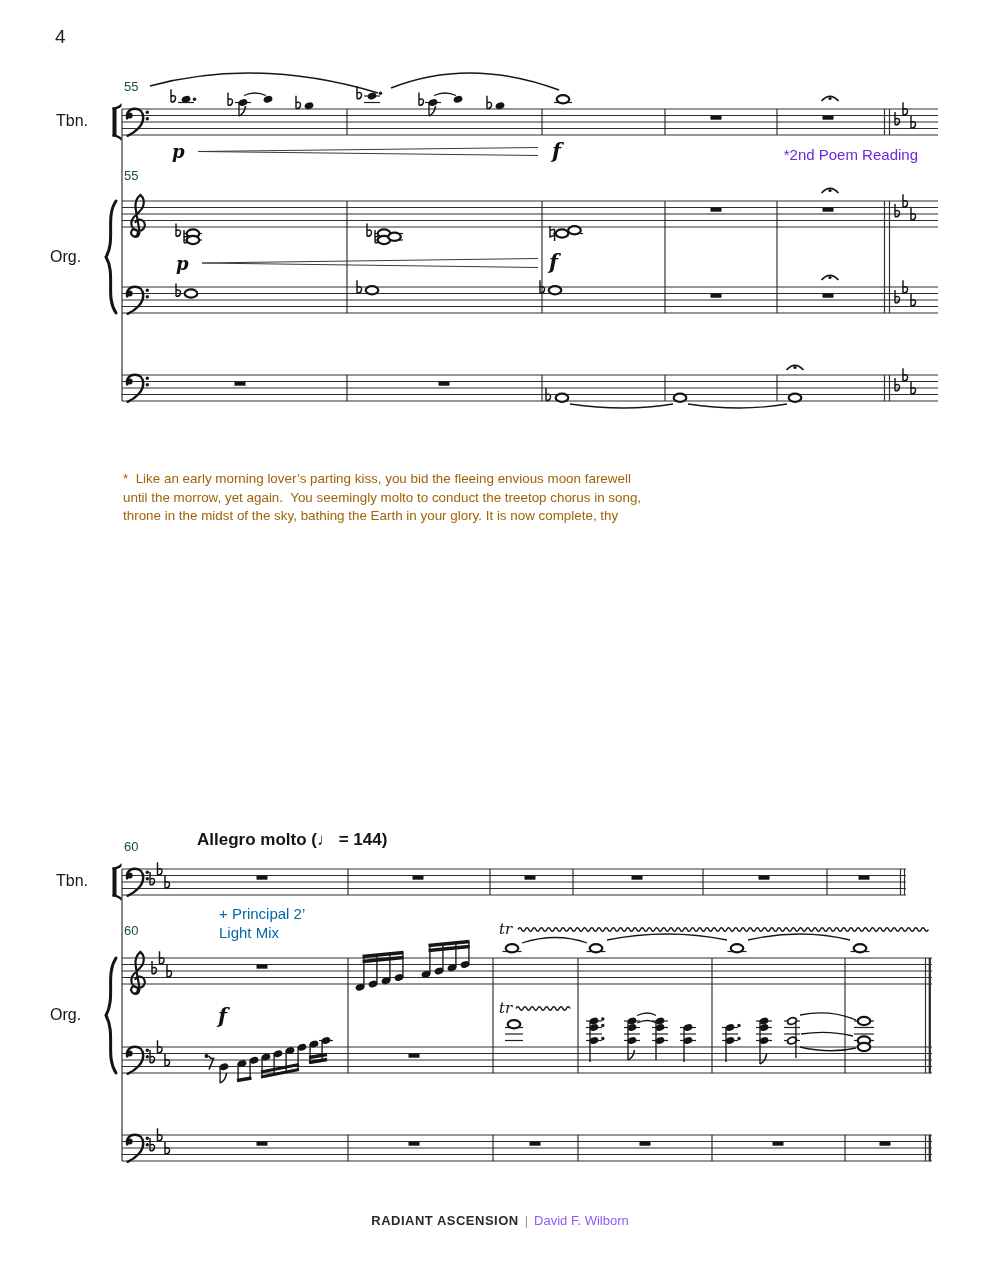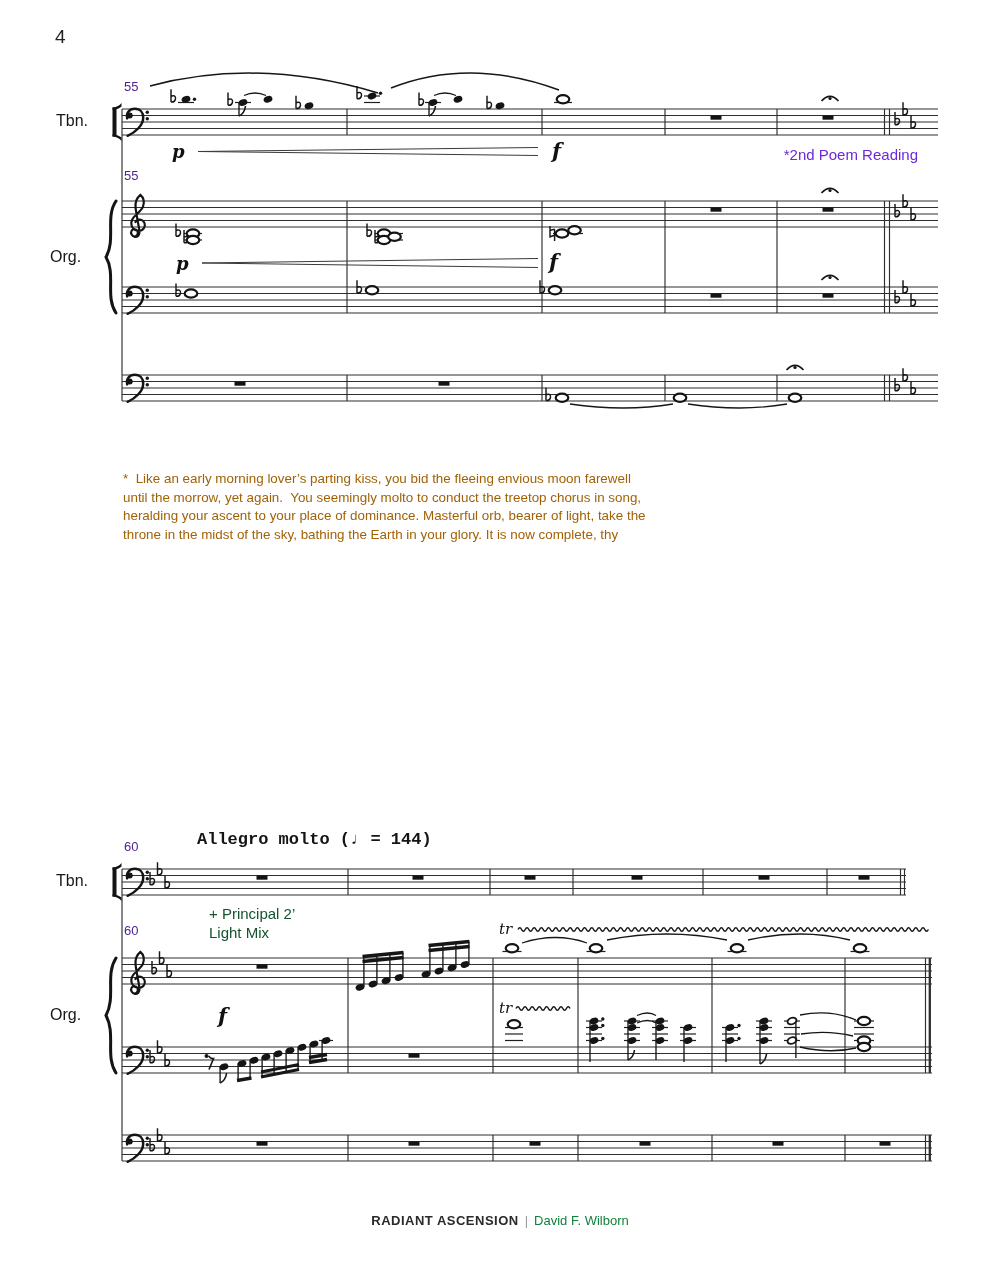--- a/index.html
+++ b/index.html
@@ -1,29 +1,29 @@
 <!DOCTYPE html>
 <html><head>
 <meta charset="utf-8">
 <style>
   html,body{margin:0;padding:0;background:#e8e8e8;}
   .page{position:relative;width:989px;height:1280px;background:#ffffff;overflow:hidden;
         font-family:"Liberation Sans",sans-serif;color:#1c1c1c;}
   .abs{position:absolute;}
   .pagenum{font-size:19px;color:#222;}
-  .mnum{font-size:13px;color:#4c1d95;}
+  .mnum{font-size:13px;color:#14532d;}
   .lbl{font-size:16px;color:#161616;}
   .annot{font-size:15px;color:#6d28d9;}
-  .tempo{font-size:17px;font-weight:600;color:#141414;font-family:Liberation Mono, monospace;}
-  .reg{font-size:15px;line-height:19px;color:#14532d;}
+  .tempo{font-size:17px;font-weight:600;color:#141414;font-family:Liberation Sans, sans-serif;}
+  .reg{font-size:15px;line-height:19px;color:#0369a1;margin-left:10px;}
   .fnote{font-size:13.4px;line-height:18.6px;color:#a16207;white-space:pre;}
   .footer{width:100%;text-align:center;font-size:13px;}
   .footer .t{font-weight:bold;color:#2a2a2a;letter-spacing:.5px;padding-left:11px;}
   .footer .s{color:#9a9a9a;padding:0 6px;}
-  .footer .c{color:#15803d;}
+  .footer .c{color:#8b5cf6;}
   svg{position:absolute;left:0;top:0;}
   .sl{stroke:#2e2e2e;stroke-width:1.05;}
   .bl{stroke:#2e2e2e;stroke-width:1.15;fill:none;}
   .blh{stroke:#2e2e2e;stroke-width:2.3;}
   .lg{stroke:#1f1f1f;stroke-width:1.2;}
   .stem{stroke:#161616;stroke-width:1.35;}
   .beam{stroke:#161616;stroke-width:3.3;}
   .tie{fill:none;stroke:#161616;stroke-width:1.3;}
   .slur{fill:none;stroke:#161616;stroke-width:1.5;}
   .hp{stroke:#3a3a3a;stroke-width:1;}
@@ -48,21 +48,20 @@
 
   <div class="abs mnum" style="left:124px;top:79px;">55</div>
   <div class="abs lbl" style="left:56px;top:112px;">Tbn.</div>
   <div class="abs annot" style="left:772px;top:146px;width:146px;text-align:right;">*2nd Poem Reading</div>
   <div class="abs mnum" style="left:124px;top:168px;">55</div>
   <div class="abs lbl" style="left:50px;top:248px;">Org.</div>
 
   <div class="abs" style="left:123px;top:470px;">
     <div class="fnote">*  Like an early morning lover’s parting kiss, you bid the fleeing envious moon farewell</div>
     <div class="fnote">until the morrow, yet again.  You seemingly molto to conduct the treetop chorus in song,</div>
-    <div class="fnote">heralding your ascent to your place of dominance. Masterful orb, bearer of light, take the</div>
     <div class="fnote">throne in the midst of the sky, bathing the Earth in your glory. It is now complete, thy</div>
   </div>
 
   <div class="abs mnum" style="left:124px;top:839px;">60</div>
   <div class="abs tempo" style="left:197px;top:830px;">Allegro molto (♩ = 144)</div>
   <div class="abs lbl" style="left:56px;top:872px;">Tbn.</div>
   <div class="abs mnum" style="left:124px;top:923px;">60</div>
   <div class="abs" style="left:209px;top:904px;">
     <div class="reg">+ Principal 2’</div>
     <div class="reg">Light Mix</div>

